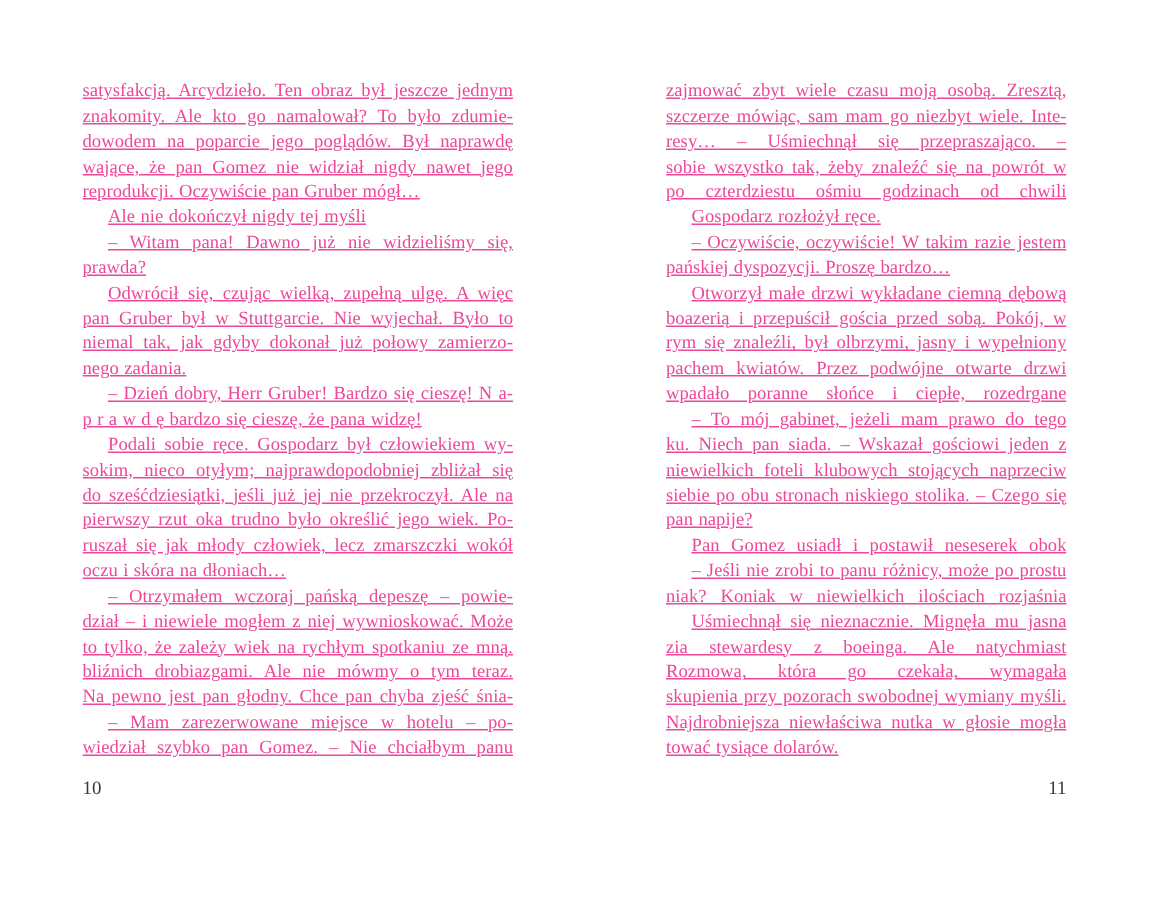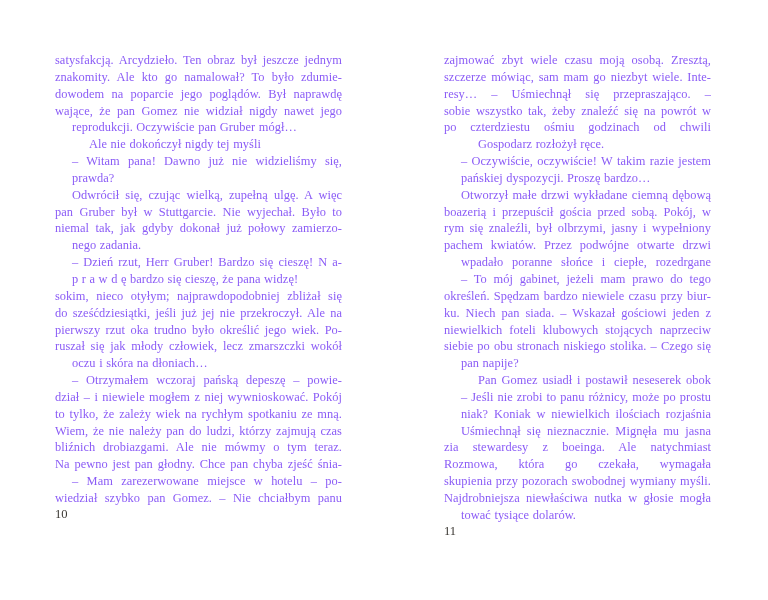--- a/index.html
+++ b/index.html
@@ -23,66 +23,68 @@
     top: 52px;
   }
   .page-left  { left: 55px;  width: 287px; }
   .page-right { left: 444px; width: 267px; }
   .lines { width: 100%; }
   .line {
     font-size: 12.4px;
     line-height: 16.85px;
     height: 16.85px;
     overflow: hidden;
-    color: #8b5cf6;
+    color: #ec4899;
     text-align: justify;
     text-align-last: justify;
     letter-spacing: 0.05px;
     word-spacing: 0.4px;
+    text-decoration: underline;
   }
   .line.indent { text-indent: 17px; }
-  .line.endline { text-align-last: left; margin-left: 17px; }
+  .line.endline { text-align-last: left; }
   .page-number {
+    margin-top: 11px;
     font-size: 12.6px;
     color: #3b3833;
     text-align-last: auto;
   }
   .page-left  .page-number { text-align: left; }
-  .page-right .page-number { text-align: left; }
+  .page-right .page-number { text-align: right; }
 </style>
 </head>
 <body>
 
 <div class="book-spread">
 
   <div class="page page-left">
     <div class="lines">
         <div class="line">satysfakcją. Arcydzieło. Ten obraz był jeszcze jednym</div>
         <div class="line">znakomity. Ale kto go namalował? To było zdumie-</div>
         <div class="line">dowodem na poparcie jego poglądów. Był naprawdę</div>
         <div class="line">wające, że pan Gomez nie widział nigdy nawet jego</div>
         <div class="line endline">reprodukcji. Oczywiście pan Gruber mógł…</div>
         <div class="line indent endline">Ale nie dokończył nigdy tej myśli</div>
         <div class="line indent">– Witam pana! Dawno już nie widzieliśmy się,</div>
         <div class="line endline">prawda?</div>
         <div class="line indent">Odwrócił się, czując wielką, zupełną ulgę. A więc</div>
         <div class="line">pan Gruber był w Stuttgarcie. Nie wyjechał. Było to</div>
         <div class="line">niemal tak, jak gdyby dokonał już połowy zamierzo-</div>
         <div class="line endline">nego zadania.</div>
-        <div class="line indent">– Dzień rzut, Herr Gruber! Bardzo się cieszę! N a-</div>
+        <div class="line indent">– Dzień dobry, Herr Gruber! Bardzo się cieszę! N a-</div>
         <div class="line endline">p r a w d ę  bardzo się cieszę, że pana widzę!</div>
+        <div class="line indent">Podali sobie ręce. Gospodarz był człowiekiem wy-</div>
         <div class="line">sokim, nieco otyłym; najprawdopodobniej zbliżał się</div>
         <div class="line">do sześćdziesiątki, jeśli już jej nie przekroczył. Ale na</div>
         <div class="line">pierwszy rzut oka trudno było określić jego wiek. Po-</div>
         <div class="line">ruszał się jak młody człowiek, lecz zmarszczki wokół</div>
         <div class="line endline">oczu i skóra na dłoniach…</div>
         <div class="line indent">– Otrzymałem wczoraj pańską depeszę – powie-</div>
-        <div class="line">dział – i niewiele mogłem z niej wywnioskować. Pokój</div>
+        <div class="line">dział – i niewiele mogłem z niej wywnioskować. Może</div>
         <div class="line">to tylko, że zależy wiek na rychłym spotkaniu ze mną.</div>
-        <div class="line">Wiem, że nie należy pan do ludzi, którzy zajmują czas</div>
         <div class="line">bliźnich drobiazgami. Ale nie mówmy o tym teraz.</div>
         <div class="line">Na pewno jest pan głodny. Chce pan chyba zjeść śnia-</div>
         <div class="line indent">– Mam zarezerwowane miejsce w hotelu – po-</div>
         <div class="line">wiedział szybko pan Gomez. – Nie chciałbym panu</div>
       </div>
     <div class="page-number">10</div>
   </div>
 
   <div class="page page-right">
     <div class="lines">
@@ -93,21 +95,20 @@
         <div class="line">po czterdziestu ośmiu godzinach od chwili opuszczenia</div>
         <div class="line indent endline">Gospodarz rozłożył ręce.</div>
         <div class="line indent">– Oczywiście, oczywiście! W takim razie jestem do</div>
         <div class="line endline">pańskiej dyspozycji. Proszę bardzo…</div>
         <div class="line indent">Otworzył małe drzwi wykładane ciemną dębową</div>
         <div class="line">boazerią i przepuścił gościa przed sobą. Pokój, w któ-</div>
         <div class="line">rym się znaleźli, był olbrzymi, jasny i wypełniony za-</div>
         <div class="line">pachem kwiatów. Przez podwójne otwarte drzwi tarasu</div>
         <div class="line endline">wpadało poranne słońce i ciepłe, rozedrgane powietrze.</div>
         <div class="line indent">– To mój gabinet, jeżeli mam prawo do tego rodzaju</div>
-        <div class="line">określeń. Spędzam bardzo niewiele czasu przy biur-</div>
         <div class="line">ku. Niech pan siada. – Wskazał gościowi jeden z dwu</div>
         <div class="line">niewielkich foteli klubowych stojących naprzeciw</div>
         <div class="line">siebie po obu stronach niskiego stolika. – Czego się</div>
         <div class="line endline">pan napije?</div>
         <div class="line indent endline">Pan Gomez usiadł i postawił neseserek obok stolika.</div>
         <div class="line indent">– Jeśli nie zrobi to panu różnicy, może po prostu ko-</div>
         <div class="line endline">niak? Koniak w niewielkich ilościach rozjaśnia myśli…</div>
         <div class="line indent">Uśmiechnął się nieznacznie. Mignęła mu jasna bu-</div>
         <div class="line">zia stewardesy z boeinga. Ale natychmiast spoważniał.</div>
         <div class="line">Rozmowa, która go czekała, wymagała największego</div>

